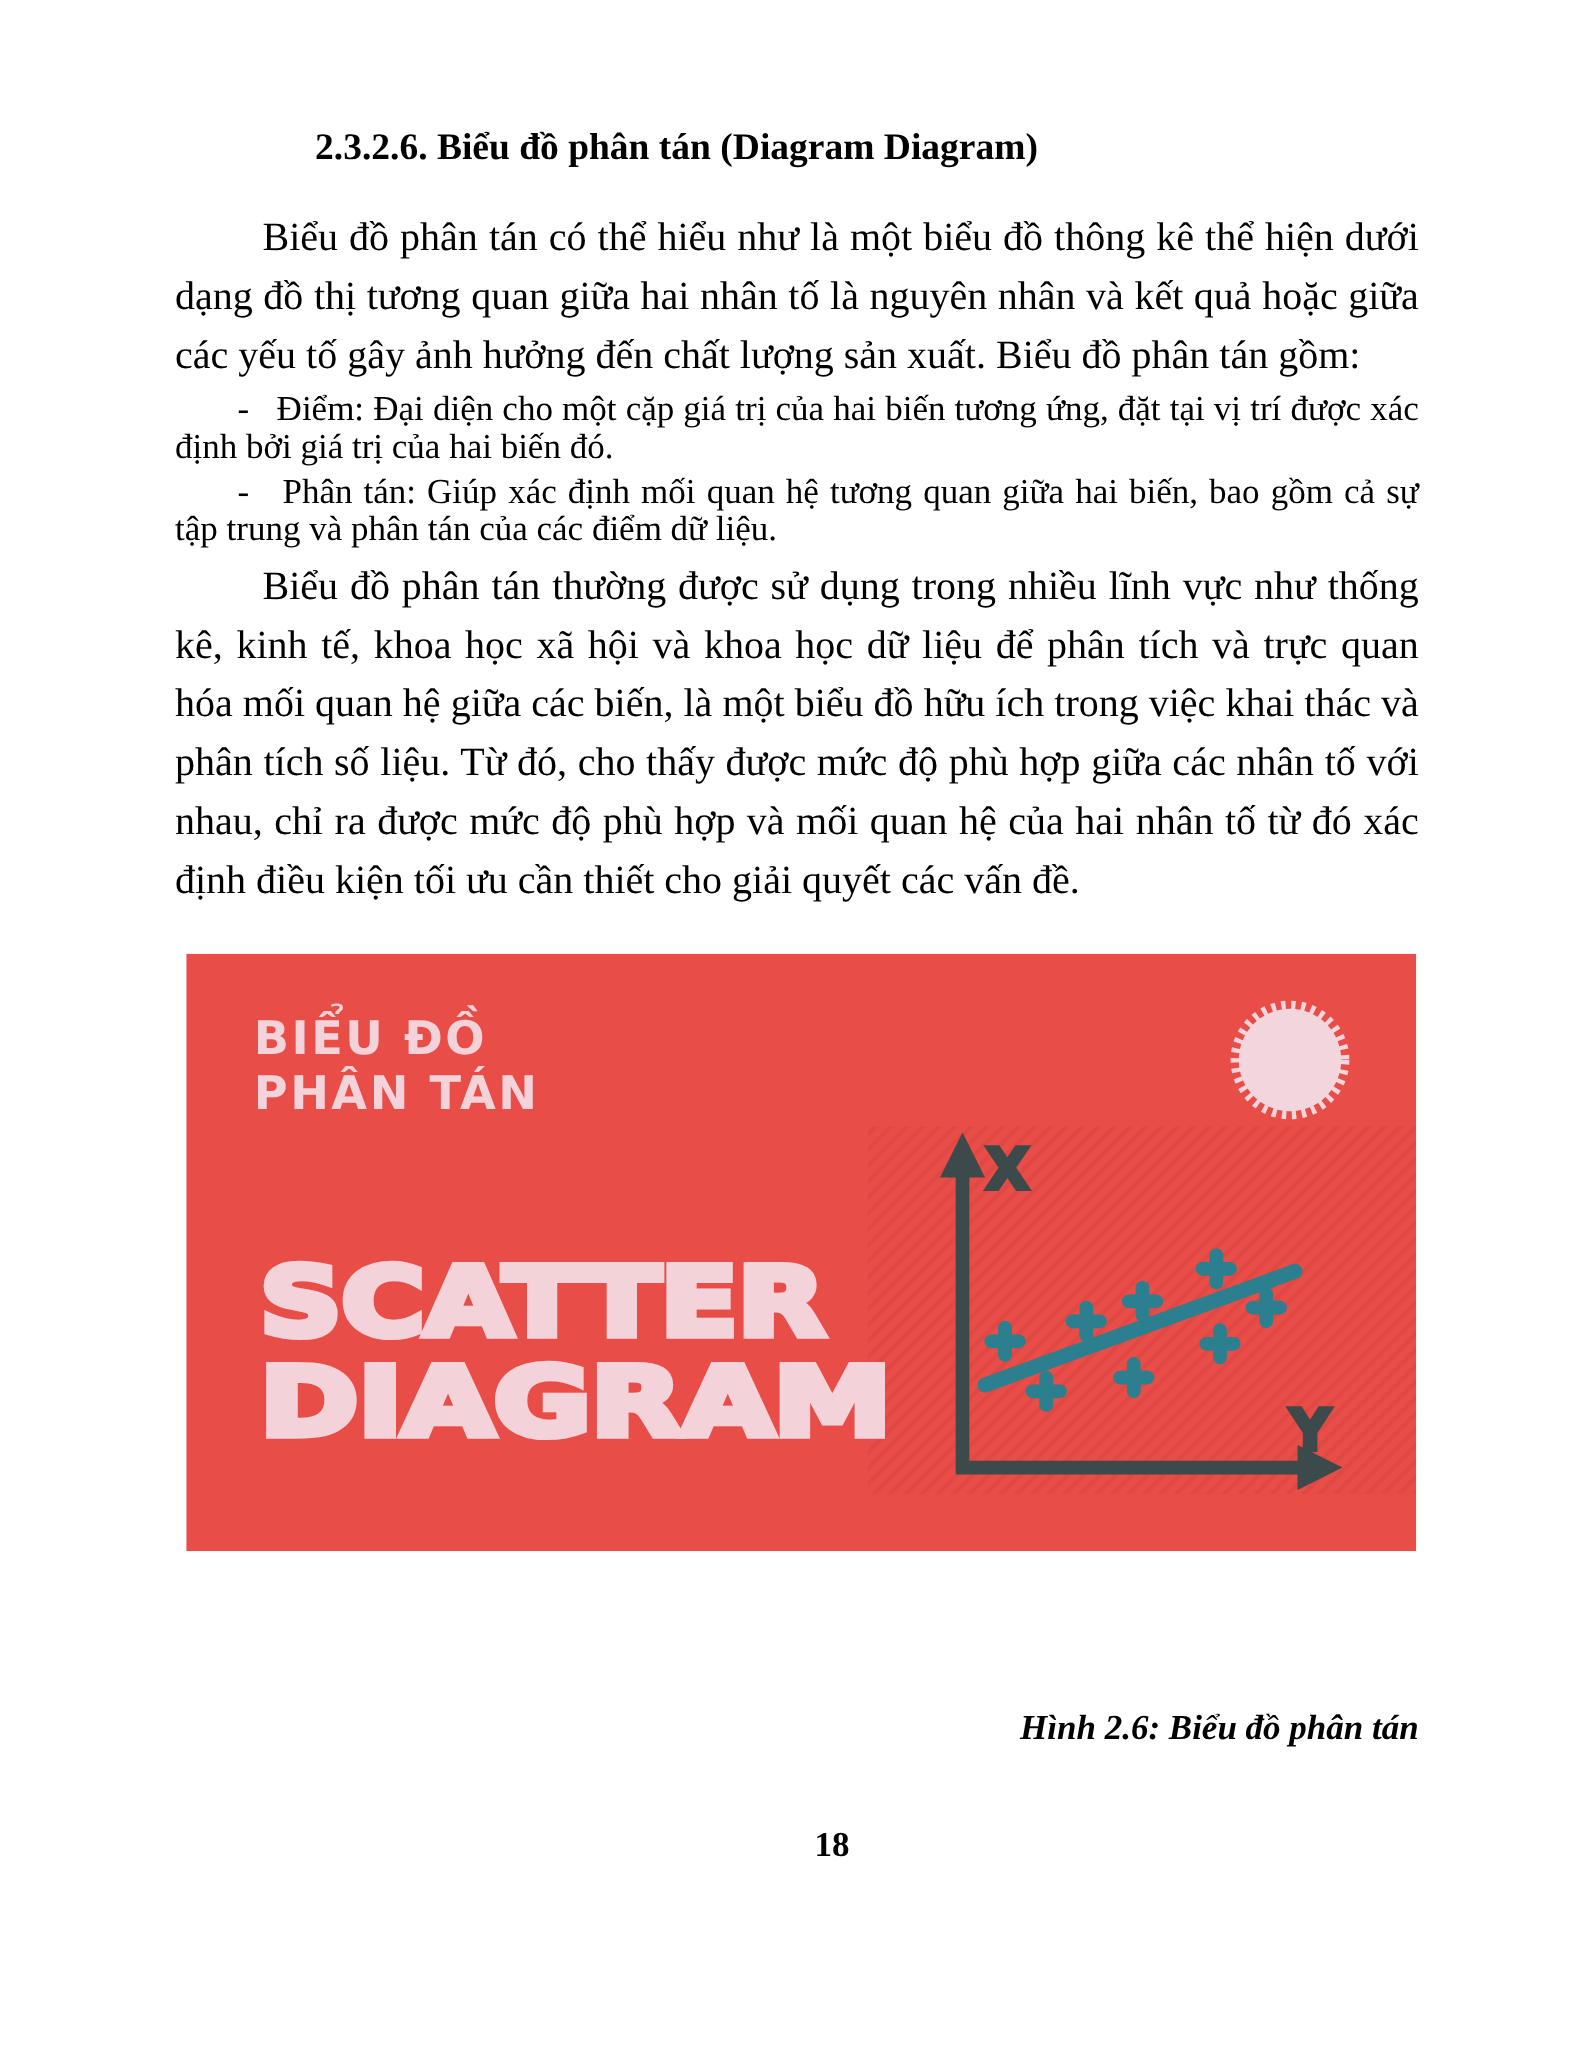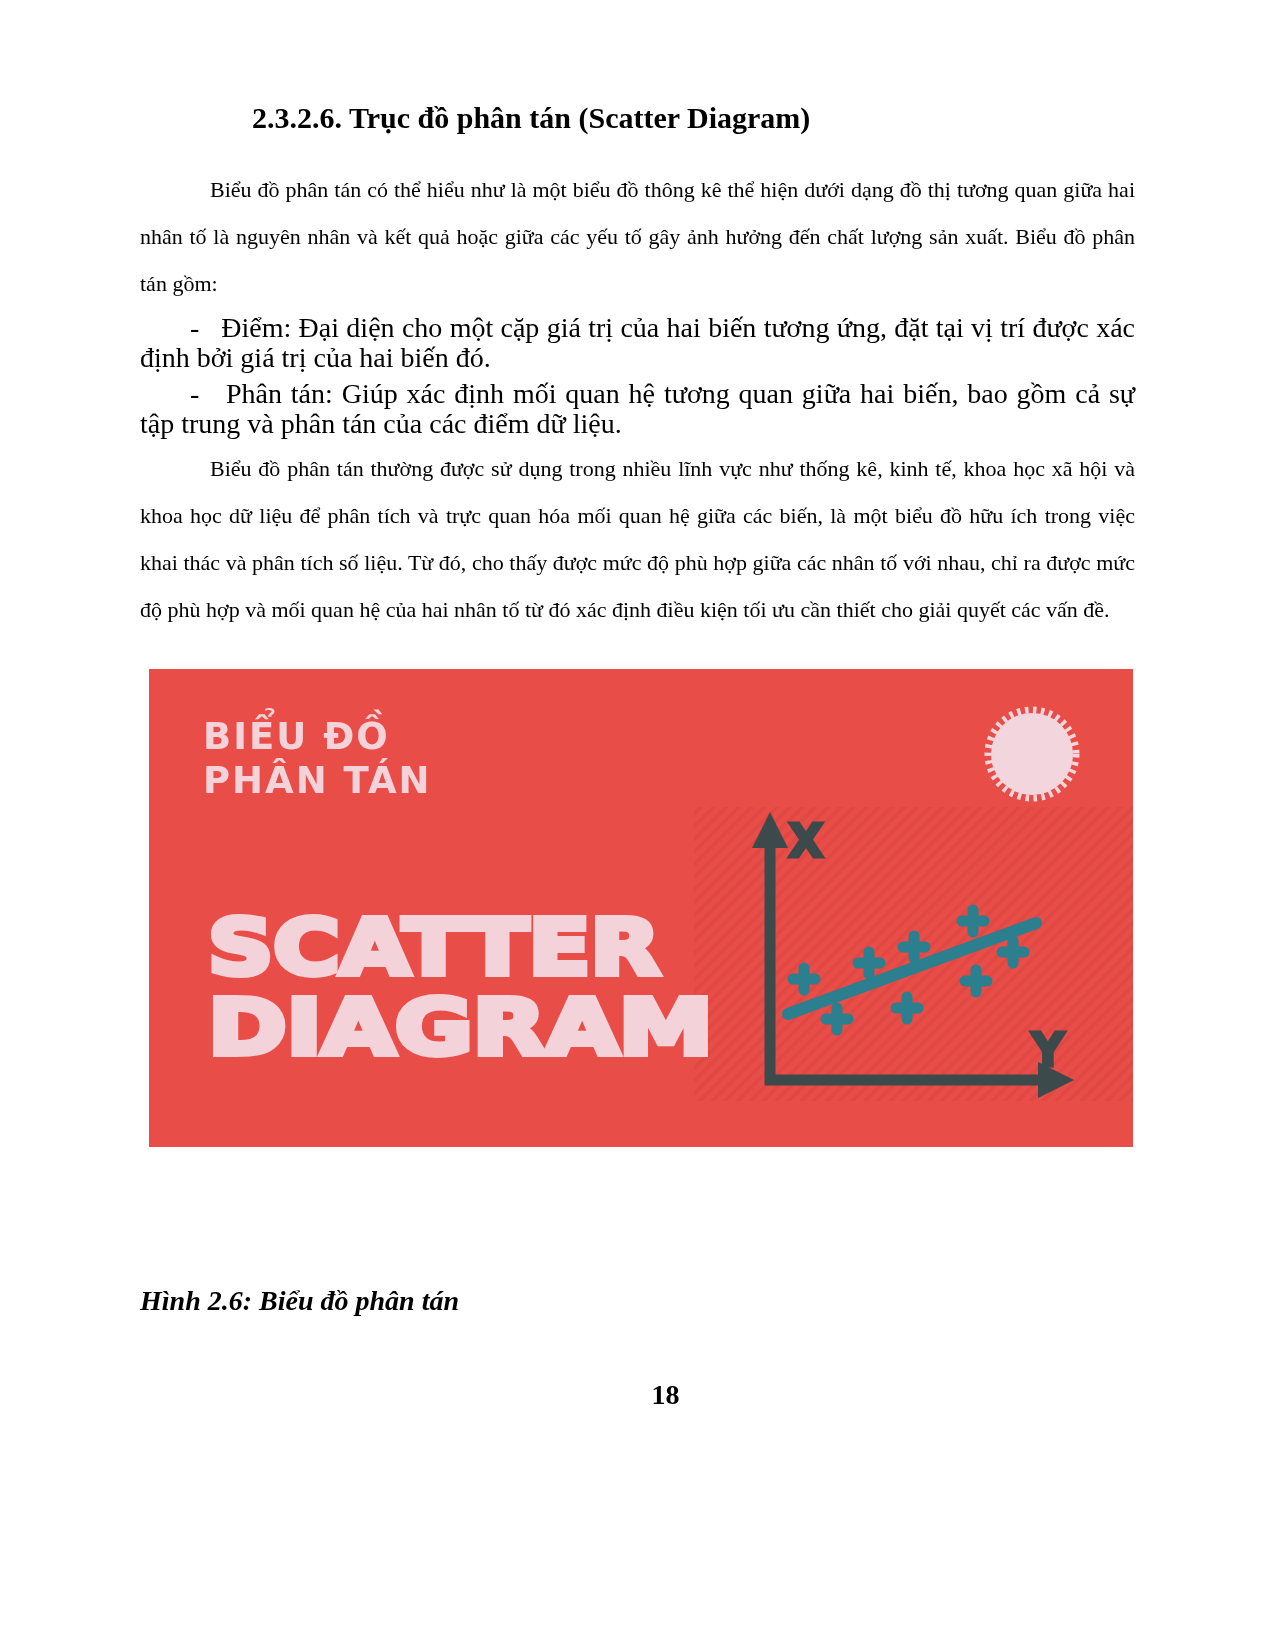--- a/index.html
+++ b/index.html
@@ -21,21 +21,21 @@
   .heading {
     margin: 0;
     padding-top: 96px;
     padding-left: 112px;
     font-size: 30px;
     line-height: 44px;
     font-weight: bold;
   }
   .para {
     margin: 6px 0 0 0;
-    font-size: 22px;
+    font-size: 32px;
     line-height: 47px;
     text-align: justify;
     text-indent: 70px;
   }
   .para.first {
     margin-top: 26px;
   }
   .bullet {
     margin: 6px 0 0 0;
     font-size: 28px;
@@ -62,42 +62,42 @@
     font-size: 76px;
     paint-order: stroke;
   }
   .axis-label {
     font-family: "DejaVu Sans", sans-serif;
     font-weight: bold;
     font-size: 46px;
     paint-order: stroke;
   }
   .caption {
-    margin-top: 36px;
-    text-align: left;
+    margin-top: 24px;
+    text-align: right;
     font-size: 28px;
     line-height: 40px;
     font-weight: bold;
     font-style: italic;
   }
   .page-number {
     margin-top: 56px;
     text-align: center;
     font-size: 28px;
     line-height: 36px;
     font-weight: bold;
     transform: translateX(28px);
   }
 </style>
 </head>
 <body>
 
 <div class="content">
 
-  <h3 class="heading">2.3.2.6. Trục đồ phân tán (Scatter Diagram)</h3>
+  <h3 class="heading">2.3.2.6. Biểu đồ phân tán (Diagram Diagram)</h3>
 
   <p class="para first">Biểu đồ phân tán có thể hiểu như là một biểu đồ thông kê thể hiện dưới dạng đồ thị tương quan giữa hai nhân tố là nguyên nhân và kết quả hoặc giữa các yếu tố gây ảnh hưởng đến chất lượng sản xuất. Biểu đồ phân tán gồm:</p>
 
   <p class="bullet">-&nbsp;&nbsp;&nbsp;Điểm: Đại diện cho một cặp giá trị của hai biến tương ứng, đặt tại vị trí được xác định bởi giá trị của hai biến đó.</p>
   <p class="bullet">-&nbsp;&nbsp;&nbsp;Phân tán: Giúp xác định mối quan hệ tương quan giữa hai biến, bao gồm cả sự tập trung và phân tán của các điểm dữ liệu.</p>
 
   <p class="para">Biểu đồ phân tán thường được sử dụng trong nhiều lĩnh vực như thống kê, kinh tế, khoa học xã hội và khoa học dữ liệu để phân tích và trực quan hóa mối quan hệ giữa các biến, là một biểu đồ hữu ích trong việc khai thác và phân tích số liệu. Từ đó, cho thấy được mức độ phù hợp giữa các nhân tố với nhau, chỉ ra được mức độ phù hợp và mối quan hệ của hai nhân tố từ đó xác định điều kiện tối ưu cần thiết cho giải quyết các vấn đề.</p>
 
   <div class="figure-wrap">
     <svg viewBox="0 0 984 478" width="984" height="478" aria-hidden="true">

